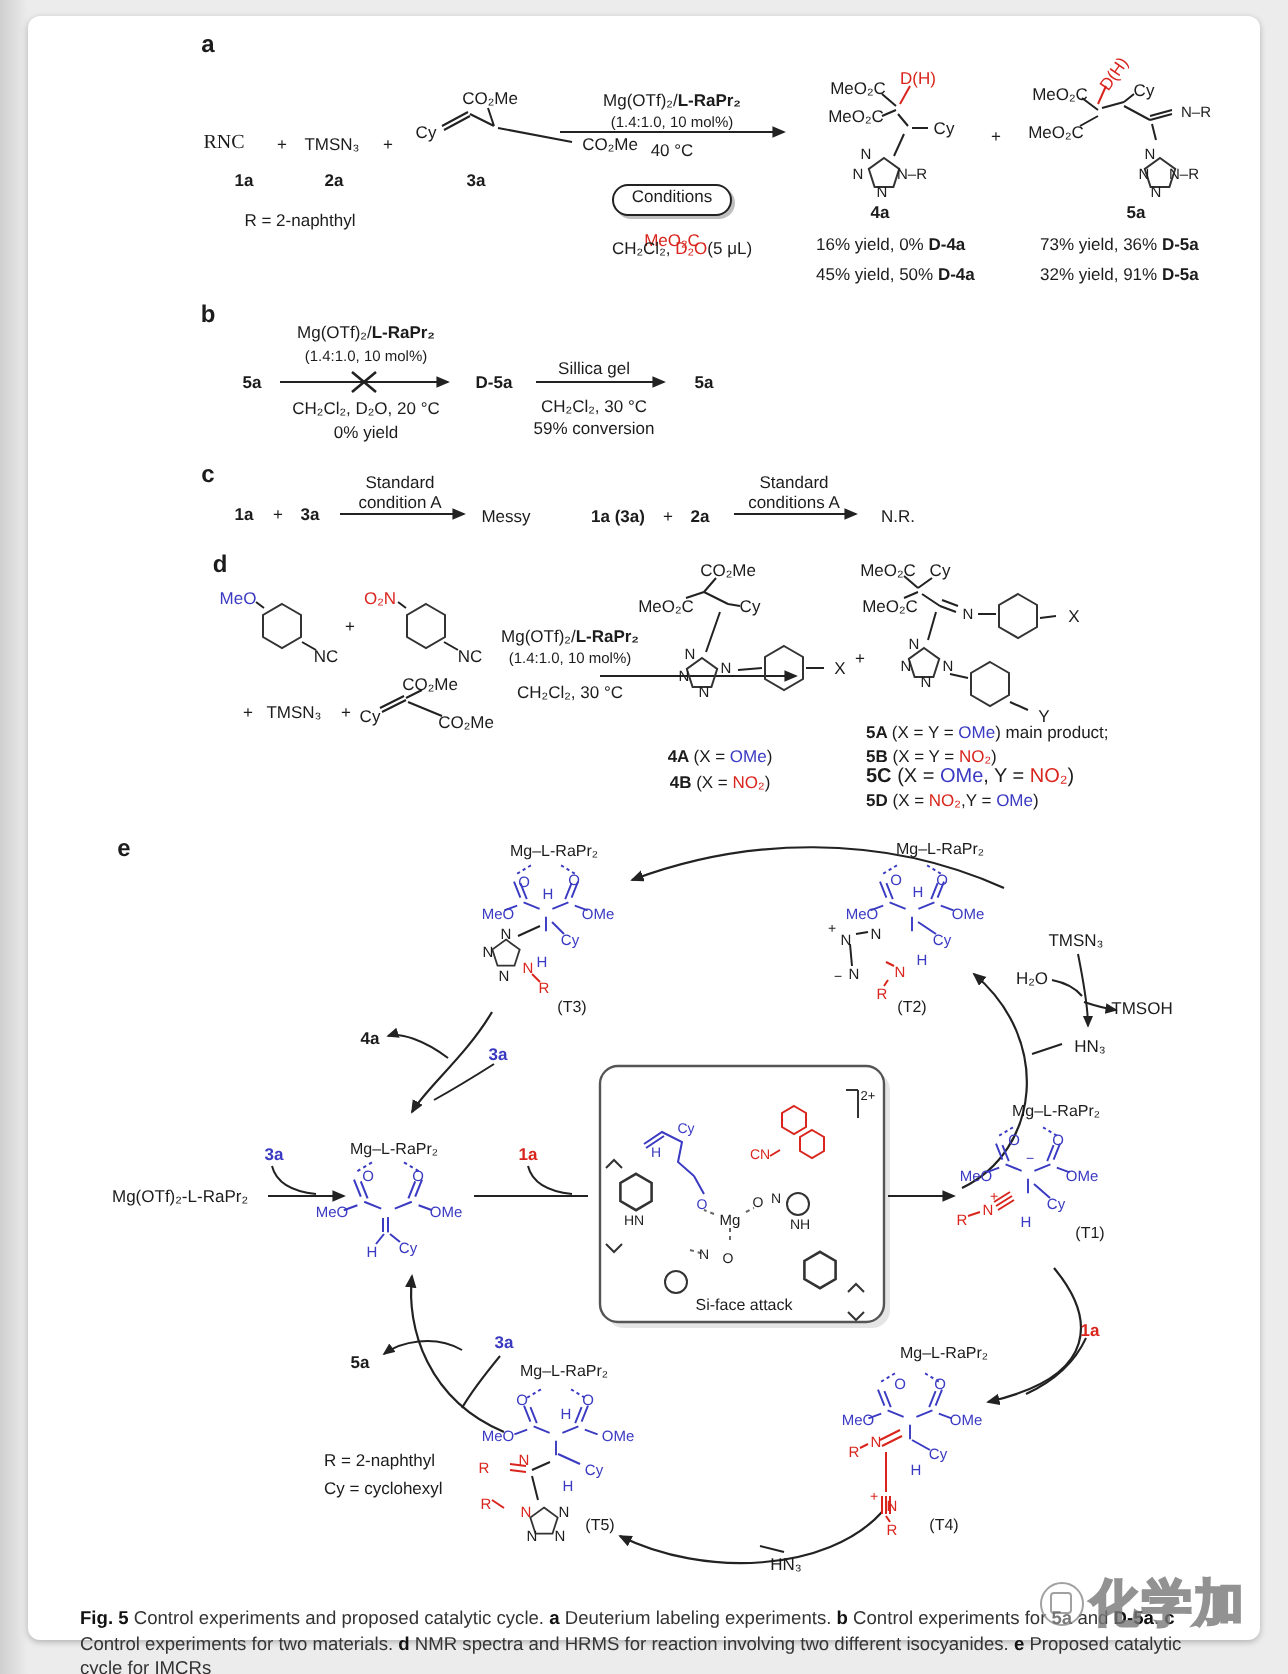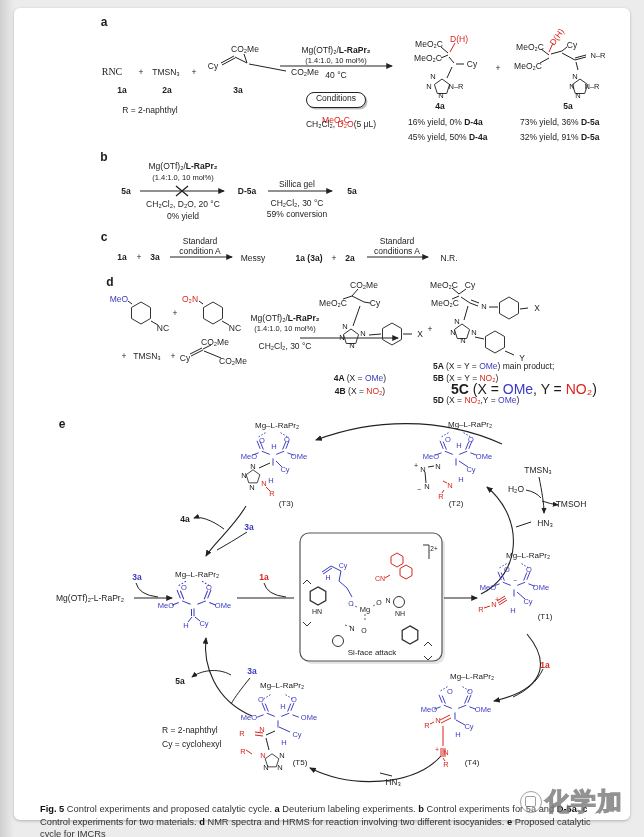--- a/index.html
+++ b/index.html
@@ -250,21 +250,21 @@
     <span class="lbl" style="left: 537px; top: 308px; font-size: 8.5px; color: rgb(28, 28, 28); transform: translate(-50%, -50%);">X</span>
     <span class="lbl" style="left: 457px; top: 322px; font-size: 7.5px; color: rgb(28, 28, 28); transform: translate(-50%, -50%);">N</span>
     <span class="lbl" style="left: 453px; top: 333px; font-size: 7.5px; color: rgb(28, 28, 28); transform: translate(-50%, -50%);">N</span>
     <span class="lbl" style="left: 463px; top: 341px; font-size: 7.5px; color: rgb(28, 28, 28); transform: translate(-50%, -50%);">N</span>
     <span class="lbl" style="left: 474px; top: 333px; font-size: 7.5px; color: rgb(28, 28, 28); transform: translate(-50%, -50%);">N</span>
     <span class="lbl" style="left: 522px; top: 358px; font-size: 8.5px; color: rgb(28, 28, 28); transform: translate(-50%, -50%);">Y</span>
     <span class="lbl" style="left: 360px; top: 378px; font-size: 8.5px; color: rgb(28, 28, 28); transform: translate(-50%, -50%);"><span style="font-weight: 700;">4A </span><span>(X = </span><span style="color: rgb(58, 58, 194);">OMe</span><span>)</span></span>
     <span class="lbl" style="left: 360px; top: 391px; font-size: 8.5px; color: rgb(28, 28, 28); transform: translate(-50%, -50%);"><span style="font-weight: 700;">4B </span><span>(X = </span><span style="color: rgb(217, 37, 29);">NO₂</span><span>)</span></span>
     <span class="lbl" style="left: 433px; top: 366px; font-size: 8.5px; color: rgb(28, 28, 28); transform: translate(0px, -50%);"><span style="font-weight: 700;">5A </span><span>(X = Y = </span><span style="color: rgb(58, 58, 194);">OMe</span><span>) main product;</span></span>
     <span class="lbl" style="left: 433px; top: 378px; font-size: 8.5px; color: rgb(28, 28, 28); transform: translate(0px, -50%);"><span style="font-weight: 700;">5B </span><span>(X = Y = </span><span style="color: rgb(217, 37, 29);">NO₂</span><span>)</span></span>
-    <span class="lbl" style="left: 451px; top: 389px; font-size: 14px; color: rgb(28, 28, 28); transform: translate(0px, -50%);"><span style="font-weight: 700;">5C </span><span>(X = </span><span style="color: rgb(58, 58, 194);">OMe</span><span>, Y = </span><span style="color: rgb(217, 37, 29);">NO₂</span><span>)</span></span>
+    <span class="lbl" style="left: 433px; top: 389px; font-size: 10px; color: rgb(28, 28, 28); transform: translate(0px, -50%);"><span style="font-weight: 700;">5C </span><span>(X = </span><span style="color: rgb(58, 58, 194);">OMe</span><span>, Y = </span><span style="color: rgb(217, 37, 29);">NO₂</span><span>)</span></span>
     <span class="lbl" style="left: 433px; top: 400px; font-size: 8.5px; color: rgb(28, 28, 28); transform: translate(0px, -50%);"><span style="font-weight: 700;">5D </span><span>(X = </span><span style="color: rgb(217, 37, 29);">NO₂</span><span>,Y = </span><span style="color: rgb(58, 58, 194);">OMe</span><span>)</span></span>
     <span class="lbl" style="left: 62px; top: 424px; font-size: 12px; color: rgb(28, 28, 28); font-weight: 700; transform: translate(-50%, -50%);">e</span>
     <span class="lbl" style="left: 90px; top: 598px; font-size: 8.5px; color: rgb(28, 28, 28); transform: translate(-50%, -50%);">Mg(OTf)₂-L-RaPr₂</span>
     <span class="lbl" style="left: 137px; top: 577px; font-size: 8.5px; color: rgb(58, 58, 194); font-weight: 700; transform: translate(-50%, -50%);">3a</span>
     <span class="lbl" style="left: 197px; top: 575px; font-size: 8px; color: rgb(28, 28, 28); transform: translate(-50%, -50%);">Mg–L-RaPr₂</span>
     <span class="lbl" style="left: 184px; top: 588px; font-size: 7.5px; color: rgb(58, 58, 194); transform: translate(-50%, -50%);">O</span>
     <span class="lbl" style="left: 209px; top: 588px; font-size: 7.5px; color: rgb(58, 58, 194); transform: translate(-50%, -50%);">O</span>
     <span class="lbl" style="left: 166px; top: 606px; font-size: 7.5px; color: rgb(58, 58, 194); transform: translate(-50%, -50%);">MeO</span>
     <span class="lbl" style="left: 223px; top: 606px; font-size: 7.5px; color: rgb(58, 58, 194); transform: translate(-50%, -50%);">OMe</span>
     <span class="lbl" style="left: 186px; top: 626px; font-size: 7.5px; color: rgb(58, 58, 194); transform: translate(-50%, -50%);">H</span>

